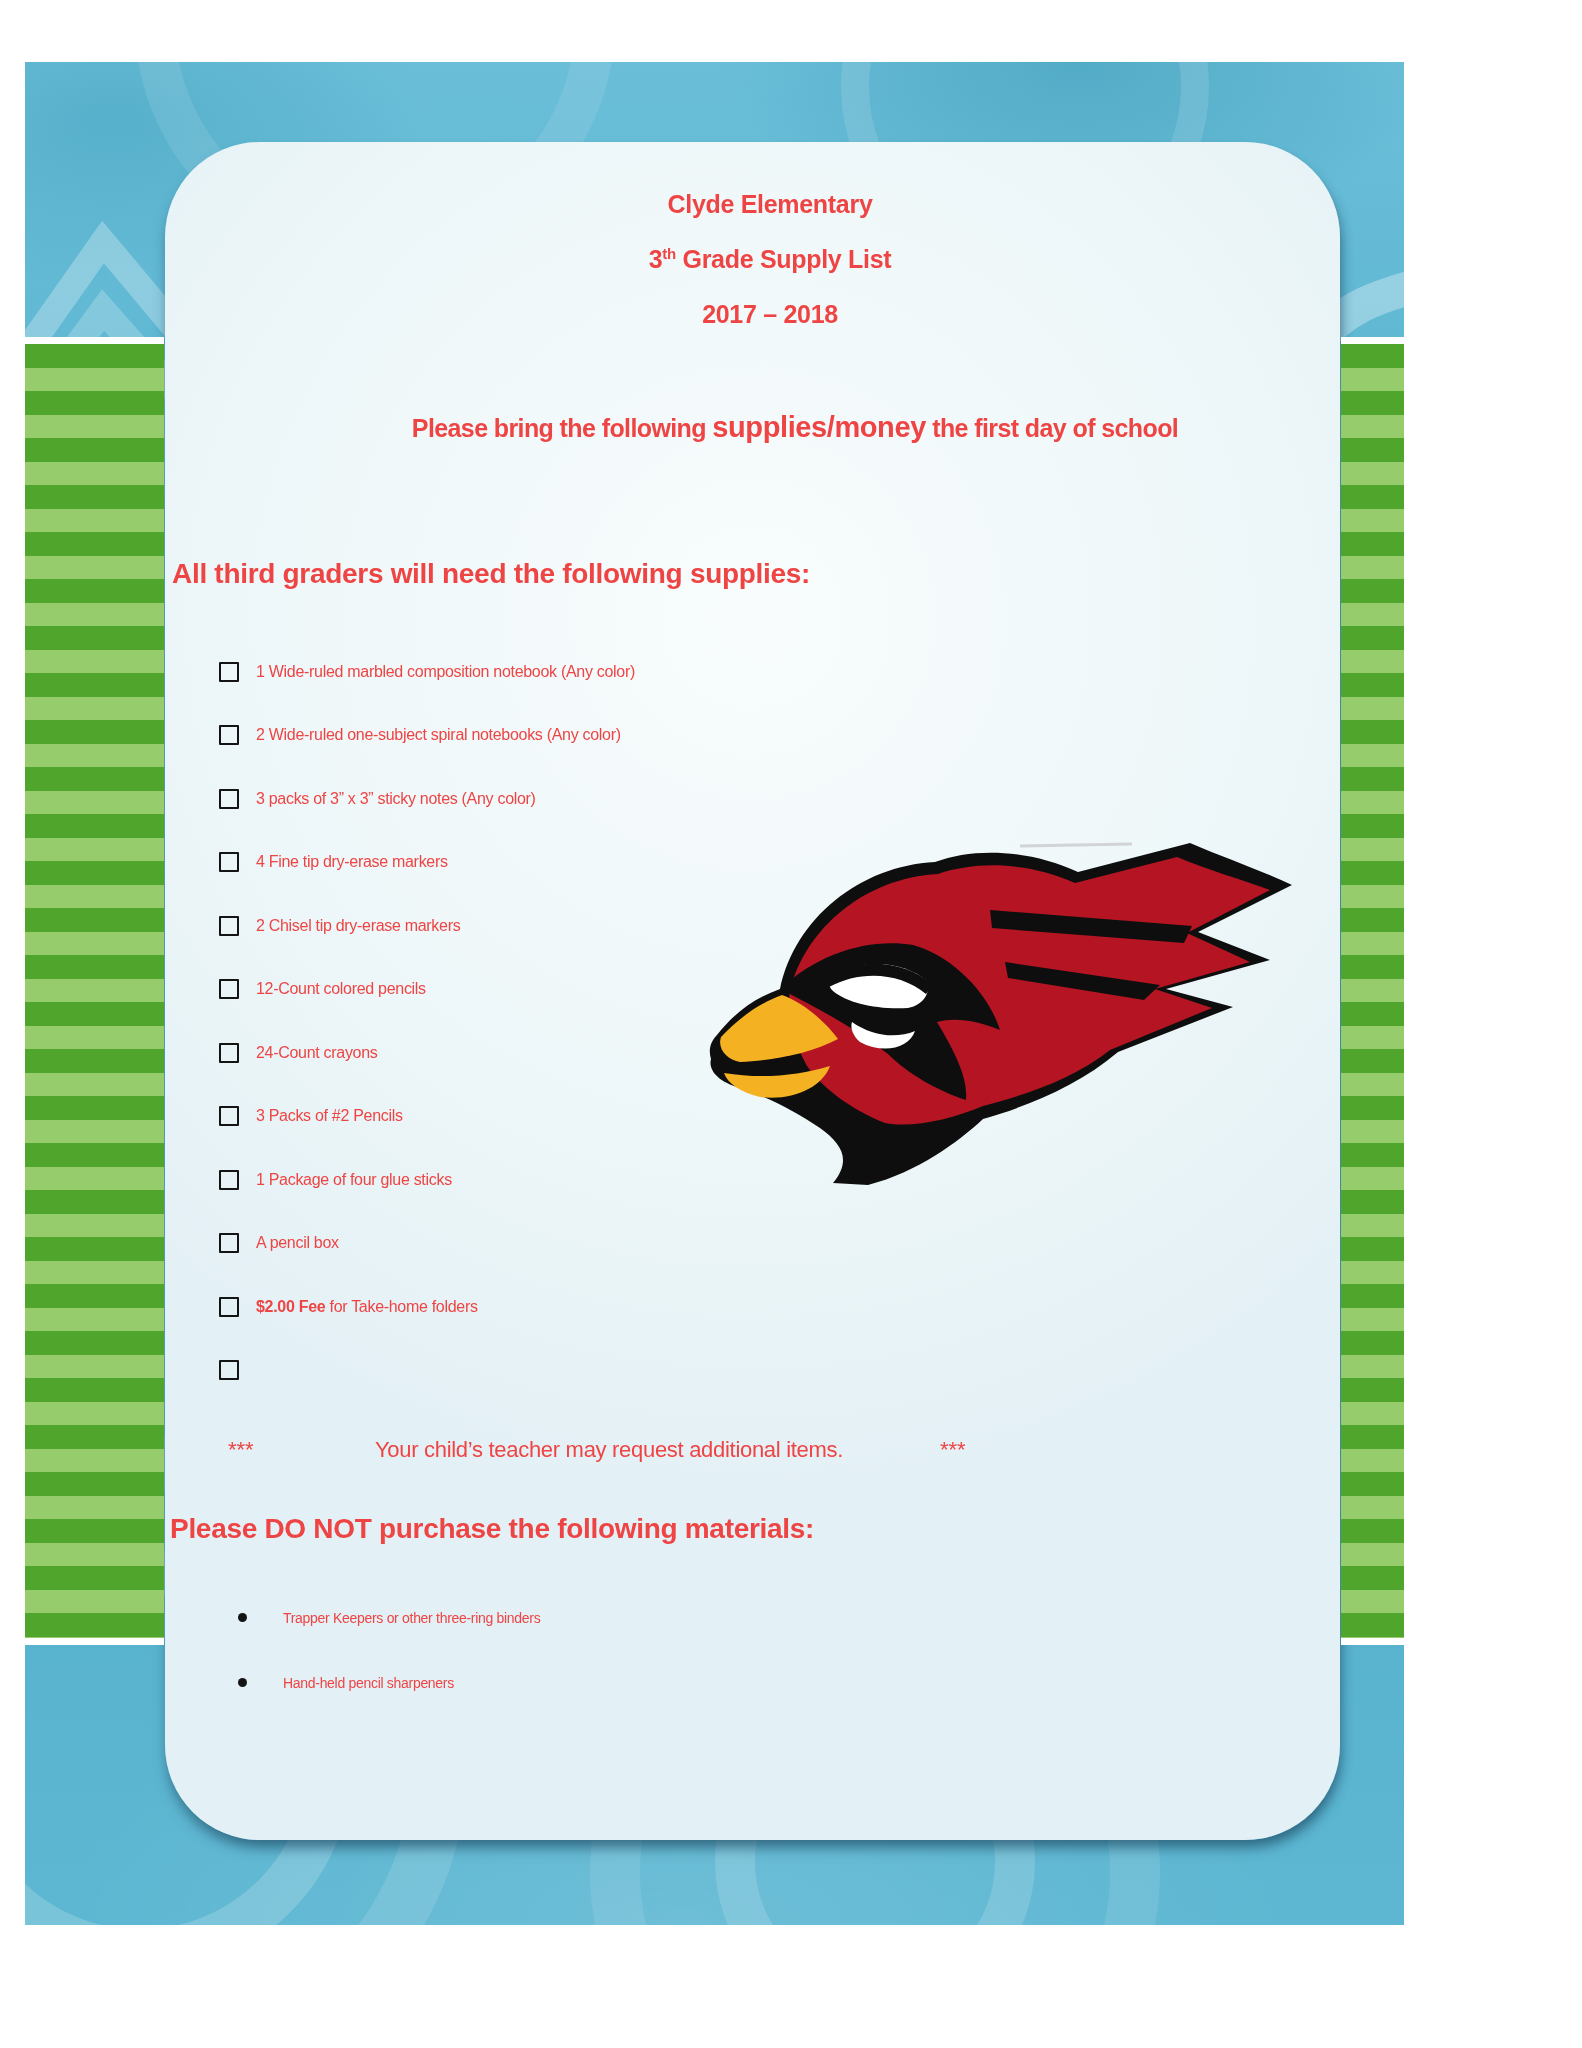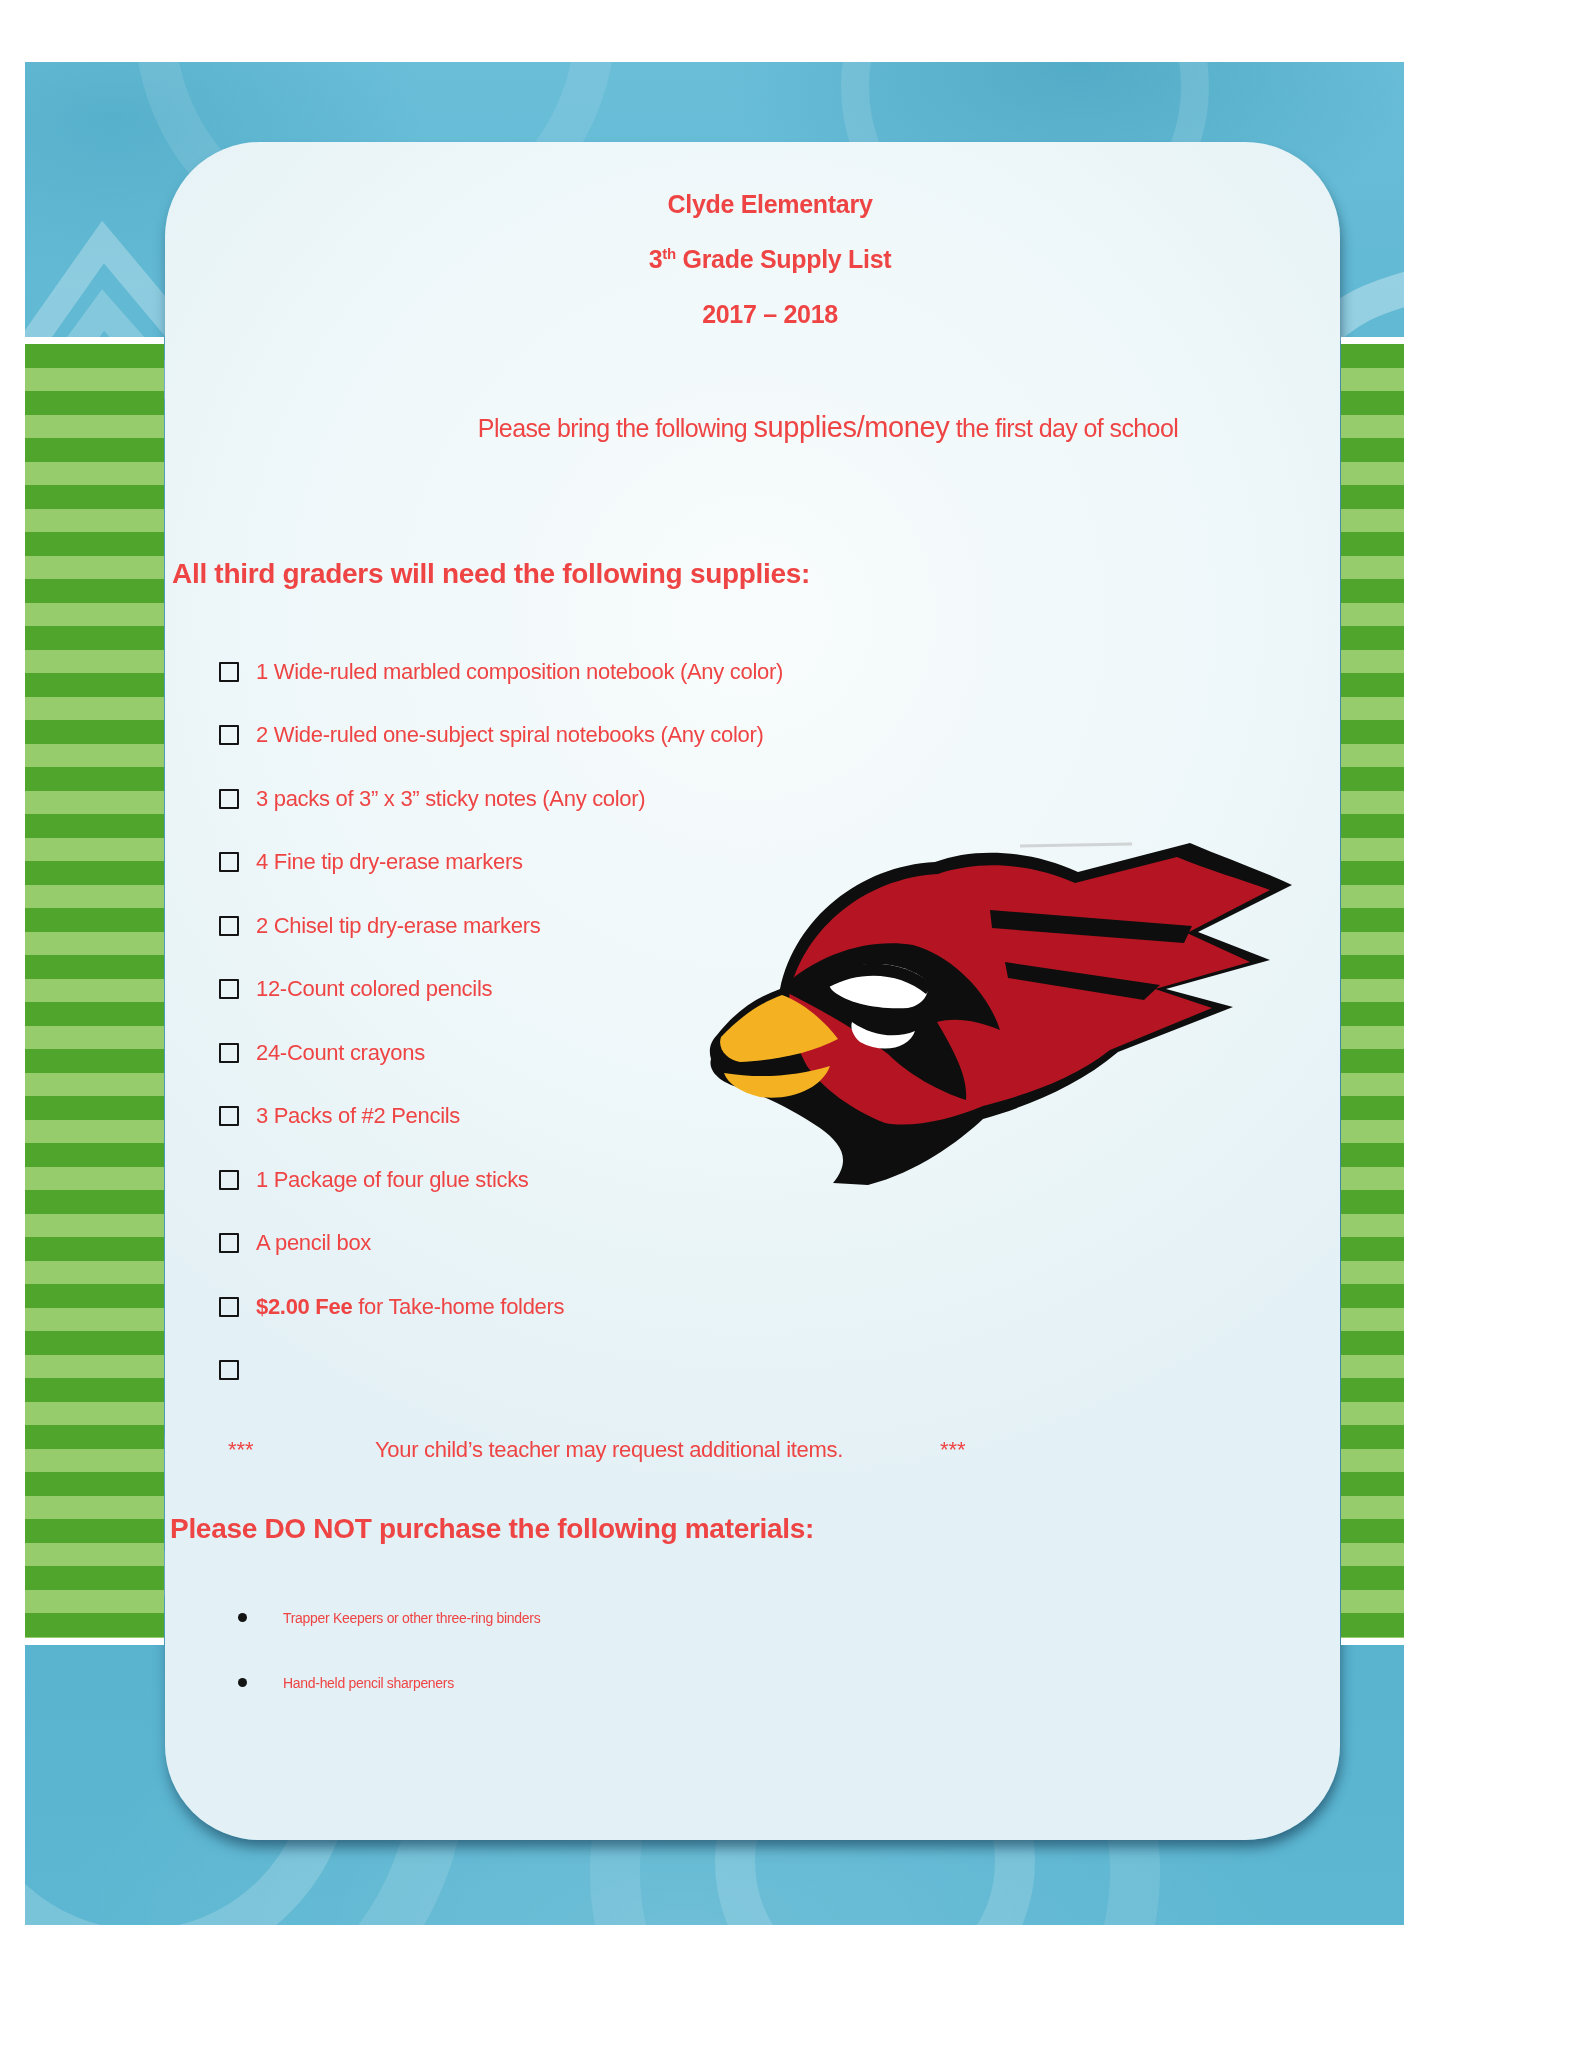--- a/index.html
+++ b/index.html
@@ -28,30 +28,30 @@
       #50a52c 0px,#50a52c 23.5px,
       #97cc6d 23.5px,#97cc6d 47px);}
   .band.left{left:25px;width:139px;}
   .band.right{left:1341px;width:147px;}
 
   
   .tline{position:absolute;white-space:nowrap;line-height:32px;}
   .center{transform:translateX(-50%);text-align:center;}
   .b{font-weight:700;}
   .title{font-size:25px;font-weight:700;letter-spacing:-.3px;}
-  .intro{font-size:25px;font-weight:400;letter-spacing:-.6px;margin-left:33px;}
+  .intro{font-size:25px;font-weight:700;letter-spacing:-.6px;}
   .intro .em{font-size:29px;letter-spacing:-.4px;}
   sup{font-size:15px;vertical-align:super;line-height:0;}
   .h-section{font-size:28px;font-weight:700;letter-spacing:-.3px;}
 
   .supply-list{position:absolute;left:219px;top:640px;}
   .supply-row{display:flex;align-items:center;height:63.5px;}
   .chk{width:16px;height:16px;border:2.5px solid #141414;border-radius:1px;flex:0 0 auto;
        margin-right:17px;background:transparent;}
-  .supply-text{font-size:22px;letter-spacing:-.3px;white-space:nowrap;}
+  .supply-text{font-size:16px;letter-spacing:-.3px;white-space:nowrap;}
 
   .note-row{position:absolute;left:0;top:1437px;width:1582px;height:32px;font-size:22px;}
   .note-row span{position:absolute;white-space:nowrap;}
   .note-stars-l{left:228px;}
   .note-text{left:375px;letter-spacing:-.3px;}
   .note-stars-r{left:940px;}
 
   .bullet-list{position:absolute;left:238px;top:1585px;}
   .bullet-row{display:flex;align-items:center;height:65px;}
   .dot{width:9px;height:9px;border-radius:50%;background:#141414;flex:0 0 auto;margin-right:36px;}

